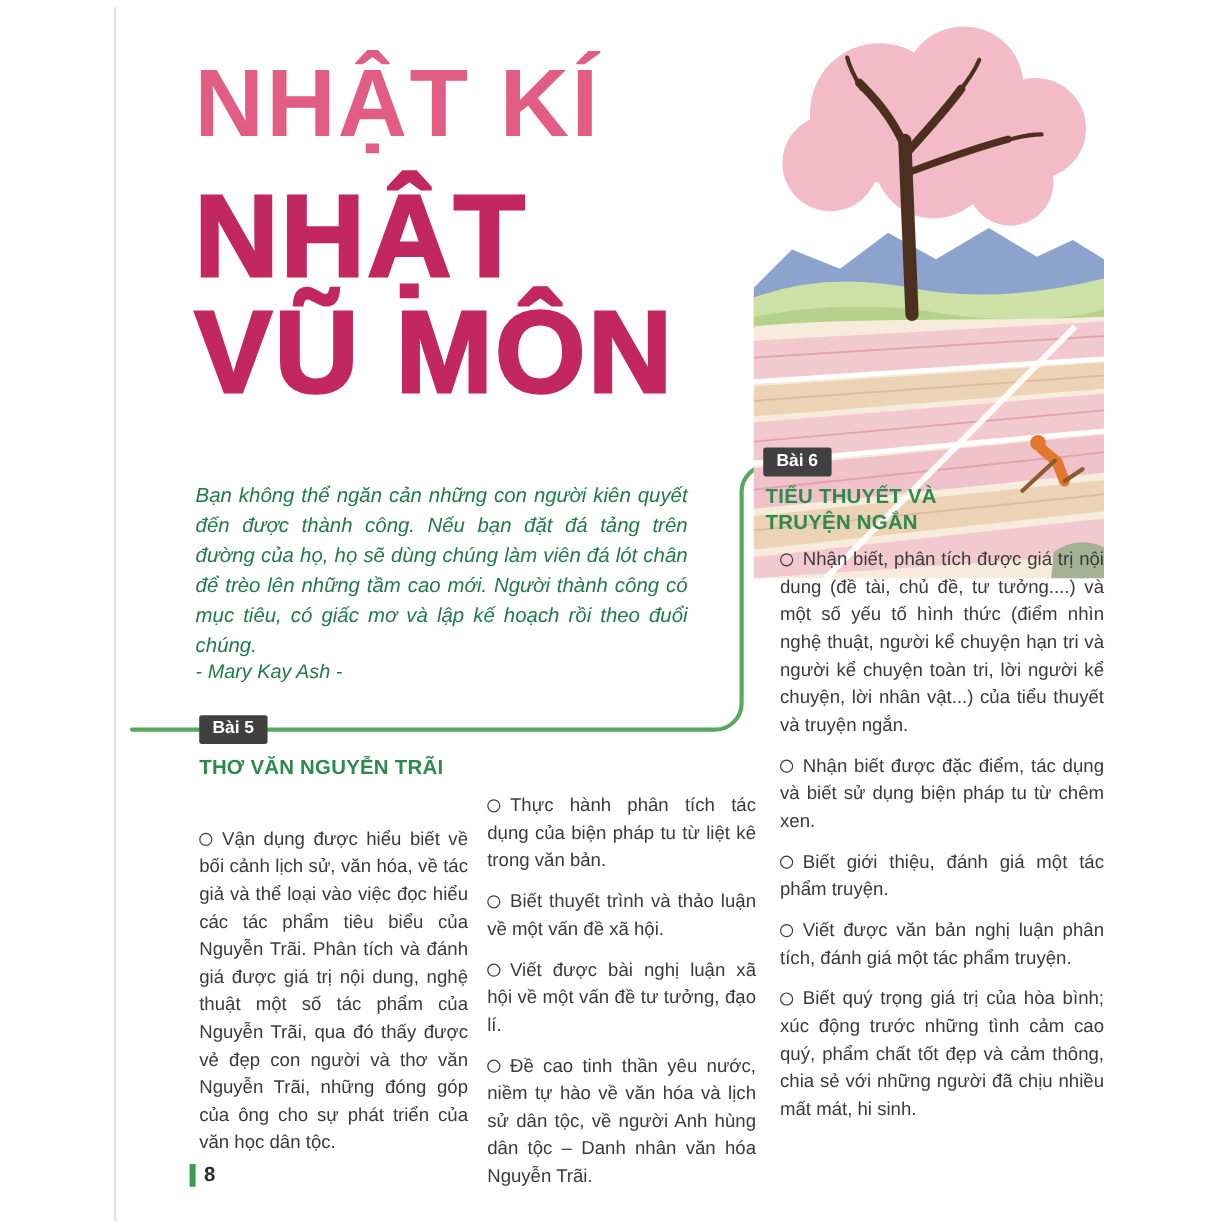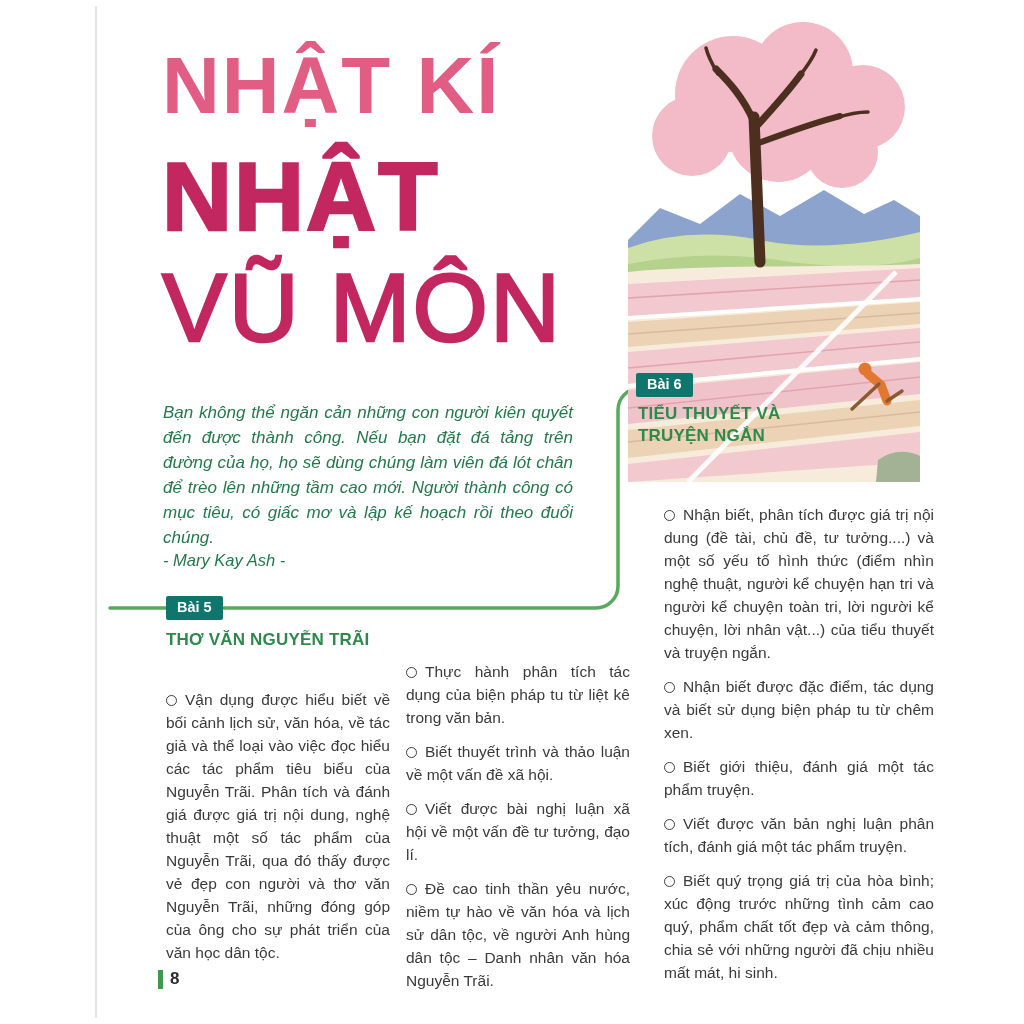--- a/index.html
+++ b/index.html
@@ -7,41 +7,41 @@
   .page { position:relative; width:1024px; height:1024px; background:#ffffff; }
 
   .edge-line { position:absolute; left:95px; top:6px; width:2px; height:1012px; background:#e3e3e3; }
 
   .green-path { position:absolute; left:0; top:0; pointer-events:none; }
 
   
   .title { position:absolute; left:162px; top:46px; line-height:1; }
   .title .t1 { font-size:80px; font-weight:bold; color:#e25d83; letter-spacing:2px; }
   .title .t2 { font-size:97px; font-weight:bold; color:#c2275f; letter-spacing:2px; margin-top:22px; -webkit-text-stroke:2.5px #c2275f; }
-  .title .t3 { font-size:97px; font-weight:normal; color:#c2275f; letter-spacing:2px; margin-top:14px; -webkit-text-stroke:2.5px #c2275f; }
+  .title .t3 { font-size:97px; font-weight:bold; color:#c2275f; letter-spacing:2px; margin-top:0; -webkit-text-stroke:2.5px #c2275f; }
 
   
   .quote { position:absolute; left:163px; top:400px; width:410px; color:#227a4a; font-style:italic; }
   .quote p { font-size:17px; line-height:25px; text-align:justify; }
   .quote .attr { margin-top:1px; font-size:16.5px; text-align:left; padding-right:62px; }
 
   
-  .badge { position:absolute; background:#0f766e; color:#ffffff; font-size:14.5px; font-weight:bold; padding:4px 11px; border-radius:2px; line-height:1.1; }
+  .badge { position:absolute; background:#404040; color:#ffffff; font-size:14.5px; font-weight:bold; padding:4px 11px; border-radius:2px; line-height:1.1; }
   .sec-heading { position:absolute; color:#2d8a4c; font-size:17px; font-weight:bold; letter-spacing:0.2px; line-height:22px; }
 
   
   .bullets { font-size:15.5px; line-height:23px; color:#3a3a3a; }
   .bullet { text-align:justify; }
   .bullet + .bullet { margin-top:11px; }
   .ring { display:inline-block; width:11px; height:11px; border:1.6px solid #3c3c3c; border-radius:50%; margin-right:8px; transform:translateY(1px); }
 
   .lesson5-cols { position:absolute; left:166px; top:660px; width:464px; display:flex; gap:16px;align-items:center; }
   .lesson5-cols .col { width:224px; }
 
-  .lesson6-bullets { position:absolute; left:664px; top:455px; width:270px;margin-top:48px; }
+  .lesson6-bullets { position:absolute; left:650px; top:455px; width:270px; }
 
   .l5-badge { left:166px; top:596px; }
   .l5-head  { left:166px; top:629px; }
   .l6-badge { left:636px; top:373px; }
   .l6-head  { left:638px; top:403px; }
 
   
   .illustration { position:absolute; left:628px; top:22px; }
 
   

